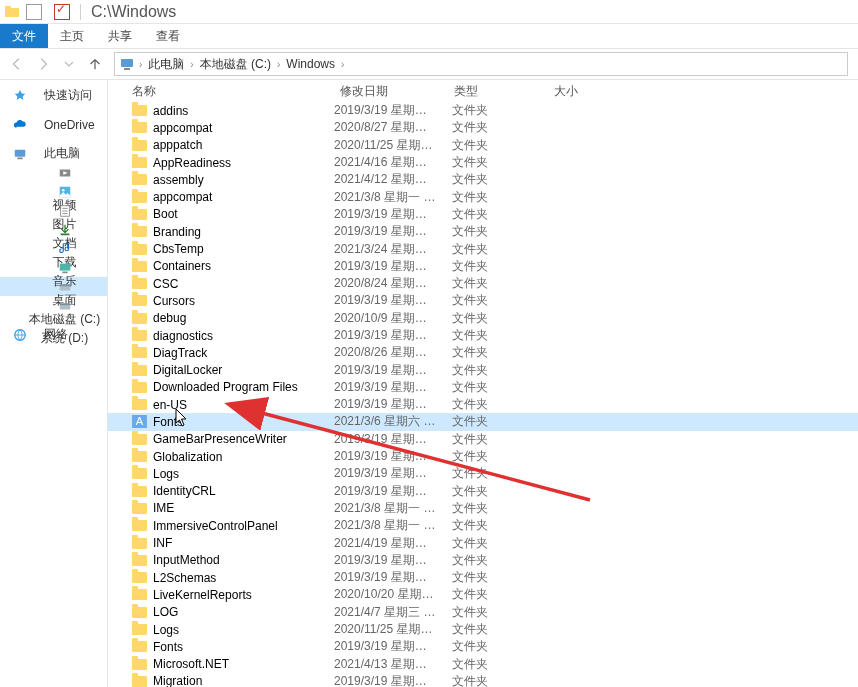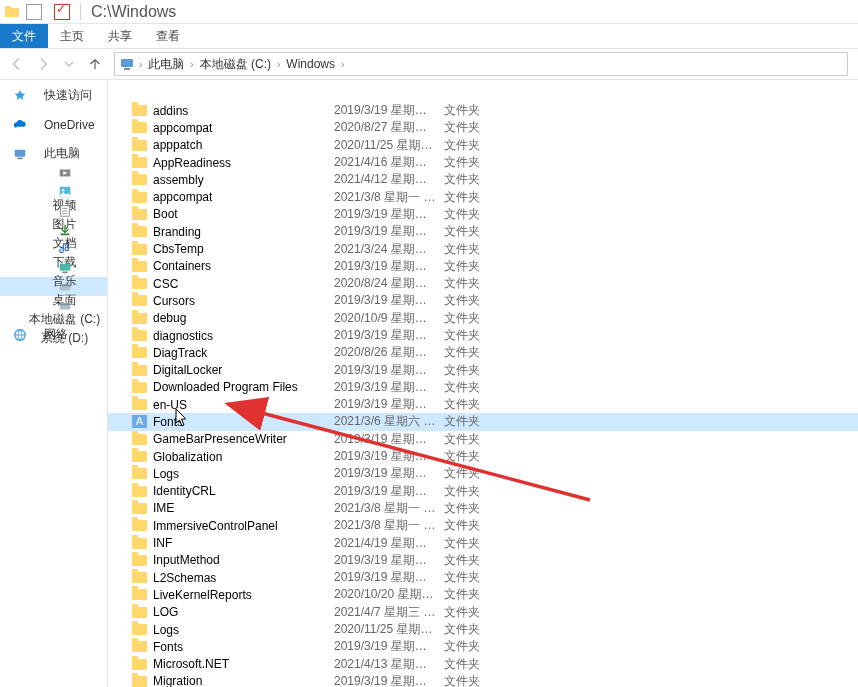--- a/index.html
+++ b/index.html
@@ -38,21 +38,21 @@
 .headers .hc.name{left:8px;}
 .headers .hc.date{left:216px;}
 .headers .hc.type{left:330px;}
 .headers .hc.size{left:430px;}
 
 .filelist { position:absolute; top:22px; left:0; right:0; bottom:0; overflow:hidden;}
 .row { height: 17.3px; display:flex; align-items:center; position:relative; padding-left:16px;text-align:center;}
 .row.selected { background: #cde8ff; }
 .row .fname { position:absolute; left:24px; display:flex; align-items:center; gap:6px; white-space:nowrap;}
 .row .fdate { position:absolute; left:226px; color:#666; white-space:nowrap; overflow:hidden; width:102px; text-overflow: ellipsis;}
-.row .ftype { position:absolute; left:336px; color:#666;}
+.row .ftype { position:absolute; left:344px; color:#666;}
 .row .folder-icon { width:15px; height:11px; background:#ffd76b; border-radius:1px; position:relative; flex-shrink:0;}
 .row .folder-icon::before{content:"";position:absolute;top:-3px;left:0;width:6px;height:3px;background:#ffd76b; border-radius:1px 1px 0 0;}
 
 .cursor { position:absolute; pointer-events:none; z-index:50;}
 
 svg { display:block; }
 .arrow-svg { position:absolute; top:0; left:0; pointer-events:none; z-index:40; width:858px; height:687px;}
 </style>
 </head>
 <body>
@@ -231,20 +231,26 @@
               <circle cx="8" cy="8" r="6" fill="none" stroke="#3aa0e8" stroke-width="1.5"></circle>
               <path d="M2 8h12M8 2c3 3 3 9 0 12M8 2c-3 3-3 9 0 12" stroke="#3aa0e8" stroke-width="1" fill="none"></path>
             </svg>
           </span>
         <span>网络</span>
       </div>
     </div>
   </div>
 
   <div class="content">
+    <div class="headers">
+      <div class="hc name">名称</div>
+      <div class="hc date">修改日期</div>
+      <div class="hc type">类型</div>
+      <div class="hc size">大小</div>
+    </div>
     <div class="filelist" id="filelist">
         <div class="row">
           <span class="fname">
             <span class="folder-icon"></span>
             <span>addins</span>
           </span>
           <span class="fdate">2019/3/19 星期二 12:...</span>
           <span class="ftype">文件夹</span>
         </div>
         <div class="row">

